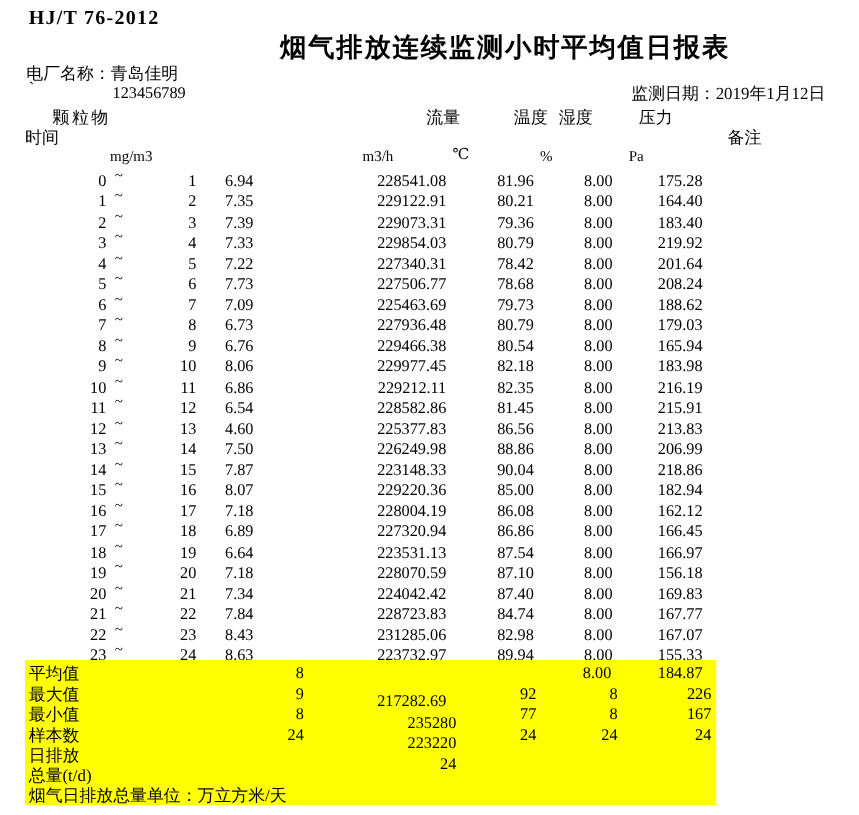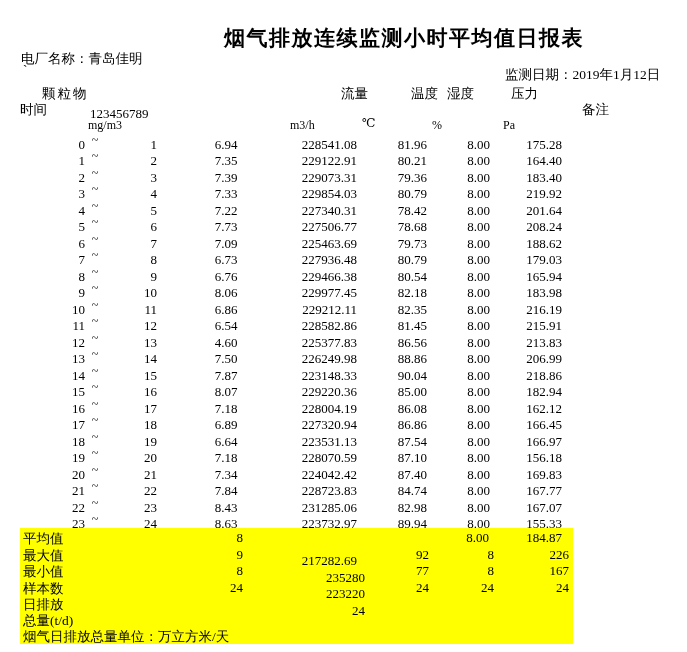--- a/index.html
+++ b/index.html
@@ -7,41 +7,41 @@
     position:relative;width:687px;height:652px;background:#ffffff;
     font-family:"Liberation Serif","DejaVu Serif",serif;
     font-size:13px;color:#000;overflow:hidden;
   }
   .abs{position:absolute;white-space:nowrap;}
   .std{left:23px;top:6px;font-weight:bold;font-size:16px;letter-spacing:1px;}
   .title{left:224px;top:24px;font-family:"Liberation Sans","DejaVu Sans",sans-serif;
          font-weight:bold;font-size:21px;letter-spacing:1.5px;}
   .plant{left:21px;top:50px;font-size:13.5px;}
   .tick{left:23px;top:62px;font-size:13px;}
-  .plantcode{left:90px;top:66px;font-size:13px;margin-top:40px;}
+  .plantcode{left:90px;top:66px;font-size:13px;}
   .mdate{left:505px;top:66px;font-size:13.5px;}
   .h-pm{left:42px;top:85px;font-size:13.5px;letter-spacing:2px;}
   .h-flow{left:341px;top:85px;font-size:13.5px;}
   .h-temp{left:411px;top:85px;font-size:13.5px;}
   .h-hum{left:447px;top:85px;font-size:13.5px;}
   .h-press{left:511px;top:85px;font-size:13.5px;}
   .h-time{left:20px;top:101px;font-size:13.5px;}
   .h-note{left:582px;top:101px;font-size:13.5px;}
   .u-pm{left:88px;top:118px;font-size:12px;}
   .u-flow{left:290px;top:118px;font-size:12px;}
   .u-temp{left:362px;top:116px;font-size:12px;}
   .u-hum{left:432px;top:118px;font-size:12px;}
   .u-press{left:503px;top:118px;font-size:12px;}
 
   .row{position:absolute;left:0;width:687px;height:17px;}
   .cell{position:absolute;display:block;white-space:nowrap;}
   .c1{left:40px;width:45px;text-align:right;}
   .tld{left:88px;width:14px;top:-4px;font-size:12px;text-align:center;}
   .c2{left:100px;width:57px;text-align:right;}
-  .c3{left:180px;width:92px;text-align:center;}
+  .c3{left:180px;width:92px;text-align:left;}
   .c4{left:277px;width:80px;text-align:right;}
   .c5{left:367px;width:60px;text-align:right;}
   .c6{left:437px;width:53px;text-align:right;}
   .c7{left:500px;width:62px;text-align:right;}
 
   .summary{position:absolute;left:20px;top:528px;width:553px;height:116px;}
   .srow{position:absolute;left:0;width:553px;height:17px;}
   .slab{left:3px;font-size:13.5px;}
   .s3{left:150px;width:73px;text-align:right;}
   .s4{left:265px;width:80px;text-align:right;margin-top:23px;}
@@ -50,20 +50,21 @@
   .s7{left:485px;width:64px;text-align:right;}
   .srow.avg .s4{width:72px;}
   .srow.avg .s6{width:50px;}
   .srow.avg .s7{width:57px;}
   .note-line{left:3px;font-size:13.5px;}
 </style>
 </head>
 <body>
 
 <div class="page">
+  <div class="abs std">HJ/T 76-2012</div>
   <div class="abs title">烟气排放连续监测小时平均值日报表</div>
   <div class="abs plant">电厂名称：青岛佳明</div>
   <div class="abs tick">`</div>
   <div class="abs plantcode">123456789</div>
   <div class="abs mdate">监测日期：2019年1月12日</div>
 
   <div class="abs h-pm">颗粒物</div>
   <div class="abs h-flow">流量</div>
   <div class="abs h-temp">温度</div>
   <div class="abs h-hum">湿度</div>

